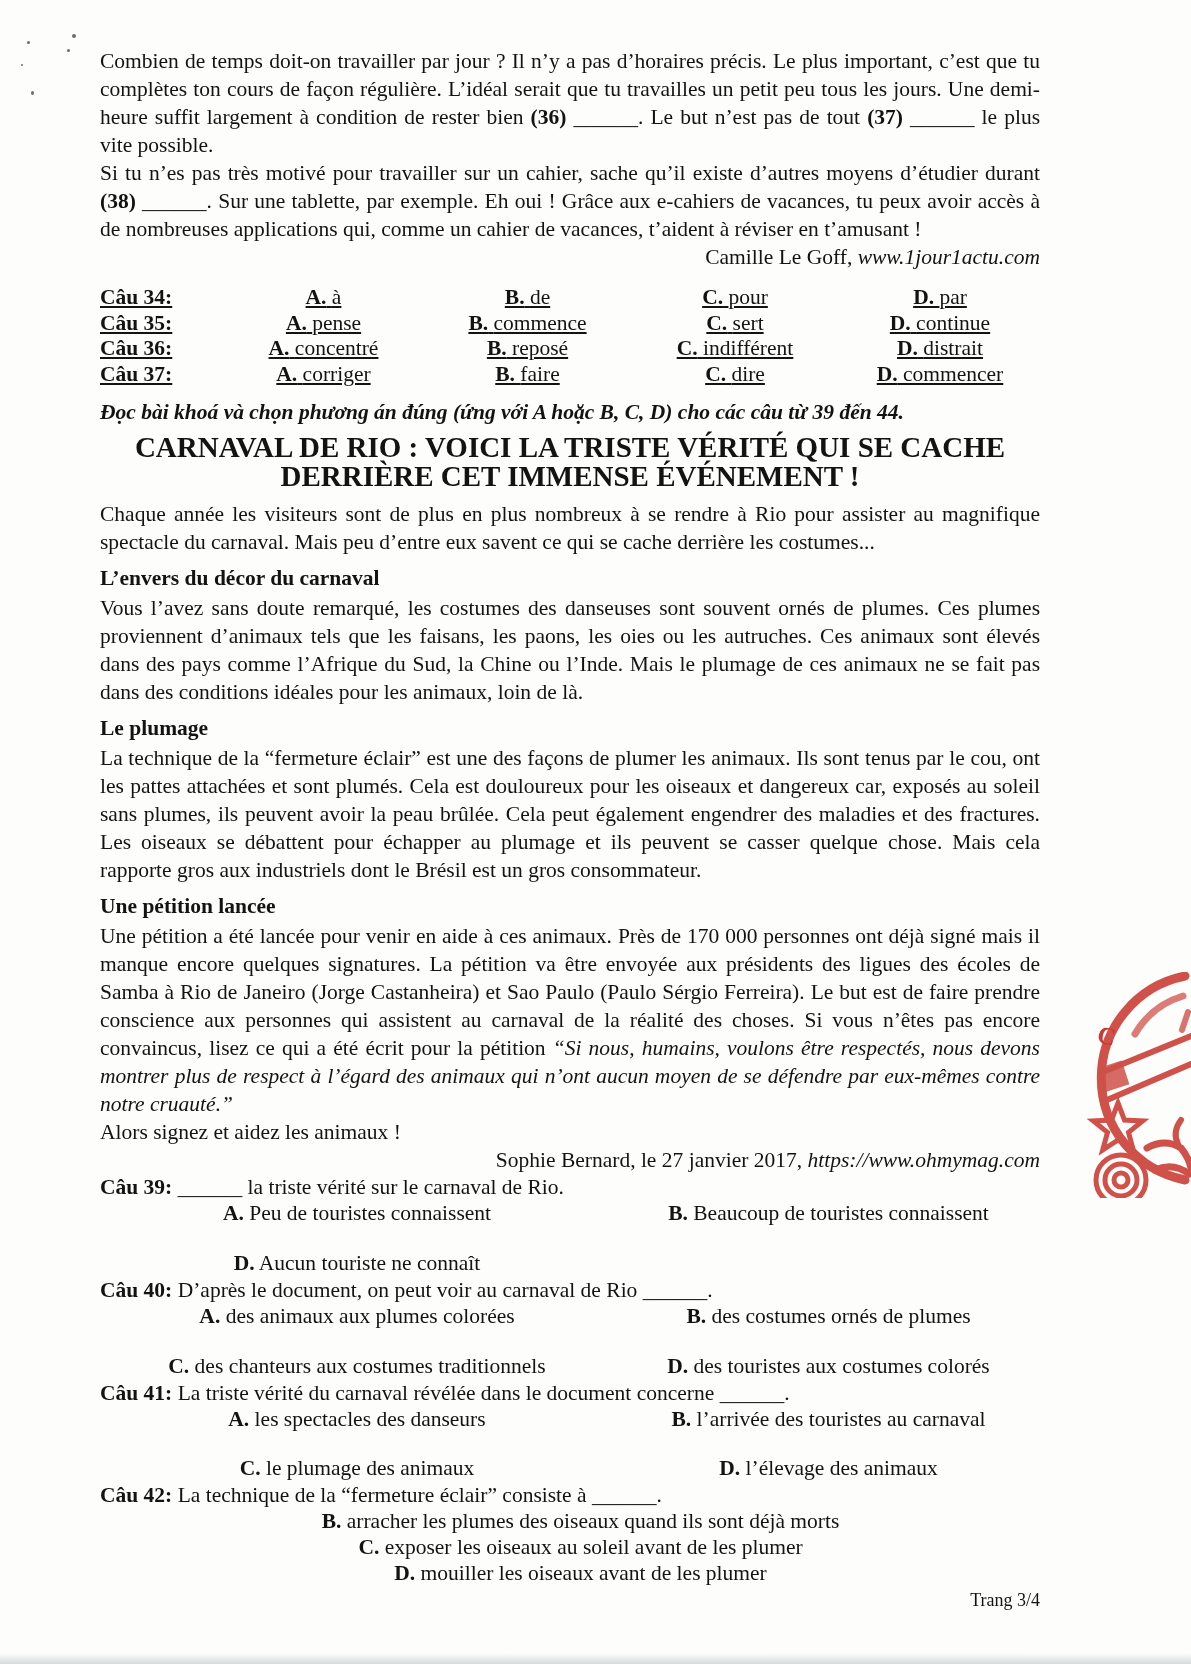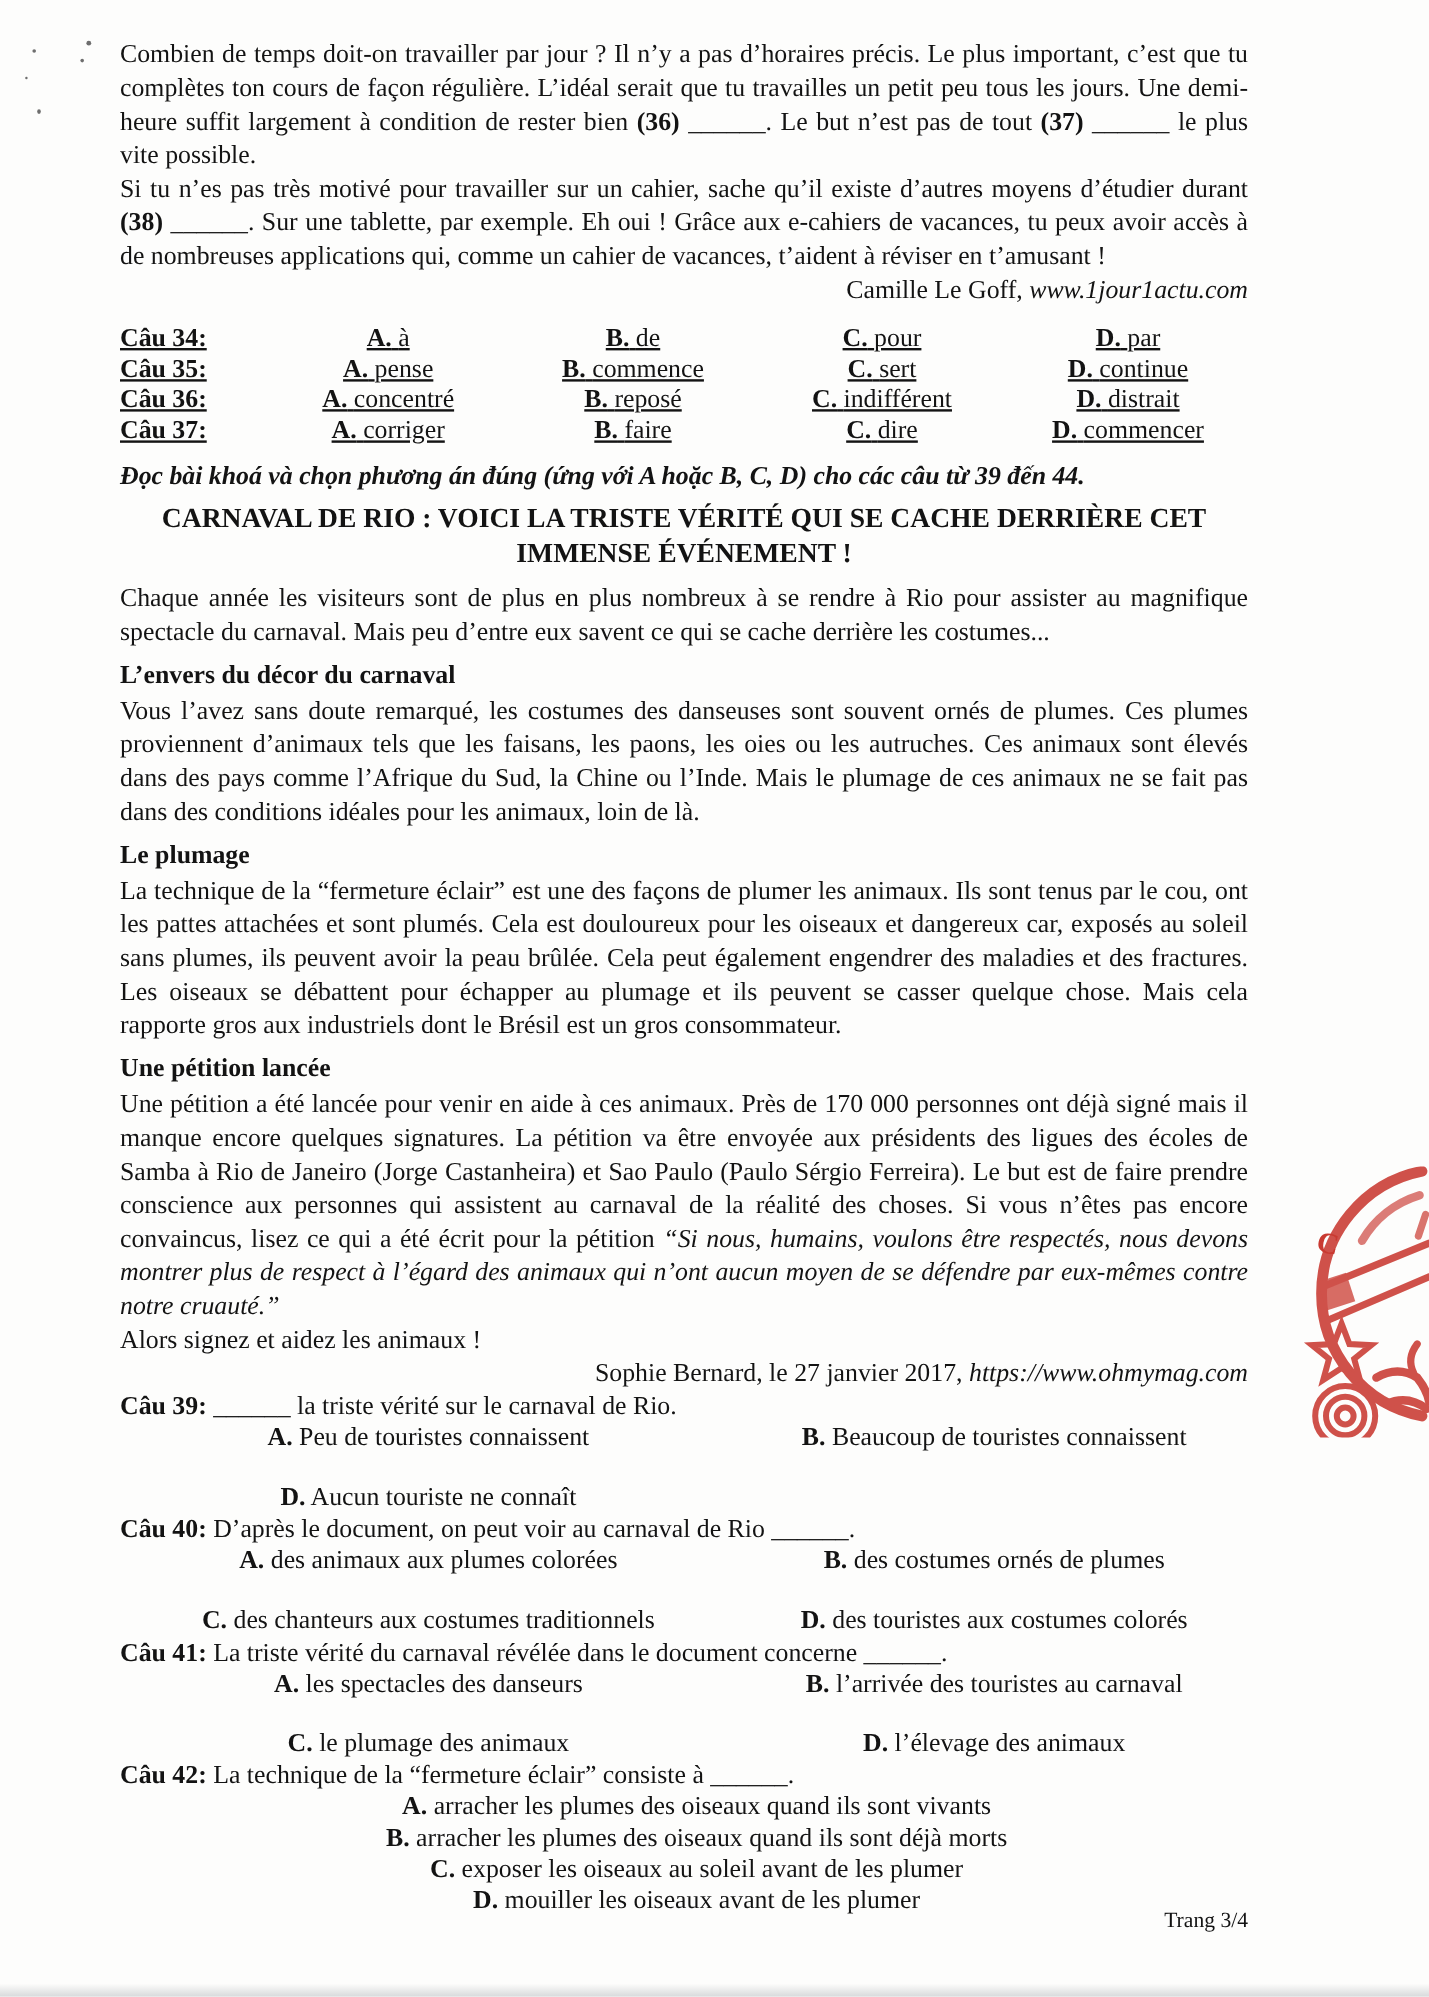--- a/index.html
+++ b/index.html
@@ -3,33 +3,33 @@
 <meta charset="utf-8">
 <style>
   html,body{margin:0;padding:0;}
   body{
     width:1191px;height:1664px;position:relative;overflow:hidden;
     background:#fdfdfc;color:#131313;
     font-family:"Liberation Serif","DejaVu Serif",serif;
     font-size:21.5px;line-height:28px;
     -webkit-font-smoothing:antialiased;
   }
-  .content{position:absolute;left:100px;top:31px;width:940px;}
+  .content{position:absolute;left:100px;top:47px;width:940px;}
   p{margin:0;}
   .justify{text-align:justify;}
   .attr{text-align:right;}
   .attr .url{font-style:italic;}
   b.qlabel{font-weight:bold;}
   
   .mcq-grid{margin-top:14px;line-height:25.6px;text-decoration:underline;}
   .mcq-row{display:grid;grid-template-columns:122px 203px 205px 210px 1fr;}
   
   .instruction{font-weight:bold;font-style:italic;margin-top:11px;}
   .passage-title{
-    font-weight:bold;text-align:center;font-size:23px;line-height:29px;
+    font-weight:bold;text-align:center;font-size:29px;line-height:29px;
     margin:7px 18px 9px 18px;
   }
   .sec-head{font-weight:bold;margin:8px 0 2px 0;}
   .quote{font-style:italic;}
   .q-block{line-height:27px;}
   .q-stem{line-height:27px;}
   .opts{padding-left:21px;line-height:25.8px;gap:24px;}
   .opts.two-col{display:grid;grid-template-columns:472px 1fr;}
   .opts.one-col{display:block;}
   .opt{display:block;text-align:center;}
@@ -136,21 +136,20 @@
       <span class="opt"><b>A.</b> <span>les spectacles des danseurs</span></span>
       <span class="opt"><b>B.</b> <span>l’arrivée des touristes au carnaval</span></span>
       <span class="opt"><b>C.</b> <span>le plumage des animaux</span></span>
       <span class="opt"><b>D.</b> <span>l’élevage des animaux</span></span>
     </div>
   </div>
 
   <div class="q-block">
     <p class="q-stem"><b class="qlabel">Câu 42:</b><span> La technique de la “fermeture éclair” consiste à ______.</span></p>
     <div class="opts one-col">
-      <span class="opt"><b>A.</b> <span>arracher les plumes des oiseaux quand ils sont vivants</span></span>
       <span class="opt"><b>B.</b> <span>arracher les plumes des oiseaux quand ils sont déjà morts</span></span>
       <span class="opt"><b>C.</b> <span>exposer les oiseaux au soleil avant de les plumer</span></span>
       <span class="opt"><b>D.</b> <span>mouiller les oiseaux avant de les plumer</span></span>
     </div>
   </div>
 
 </div>
 
 <svg class="stamp" viewBox="0 0 106 226" width="106" height="226">
   <g stroke="#c93a31" fill="none" stroke-linecap="round" opacity="0.88">

